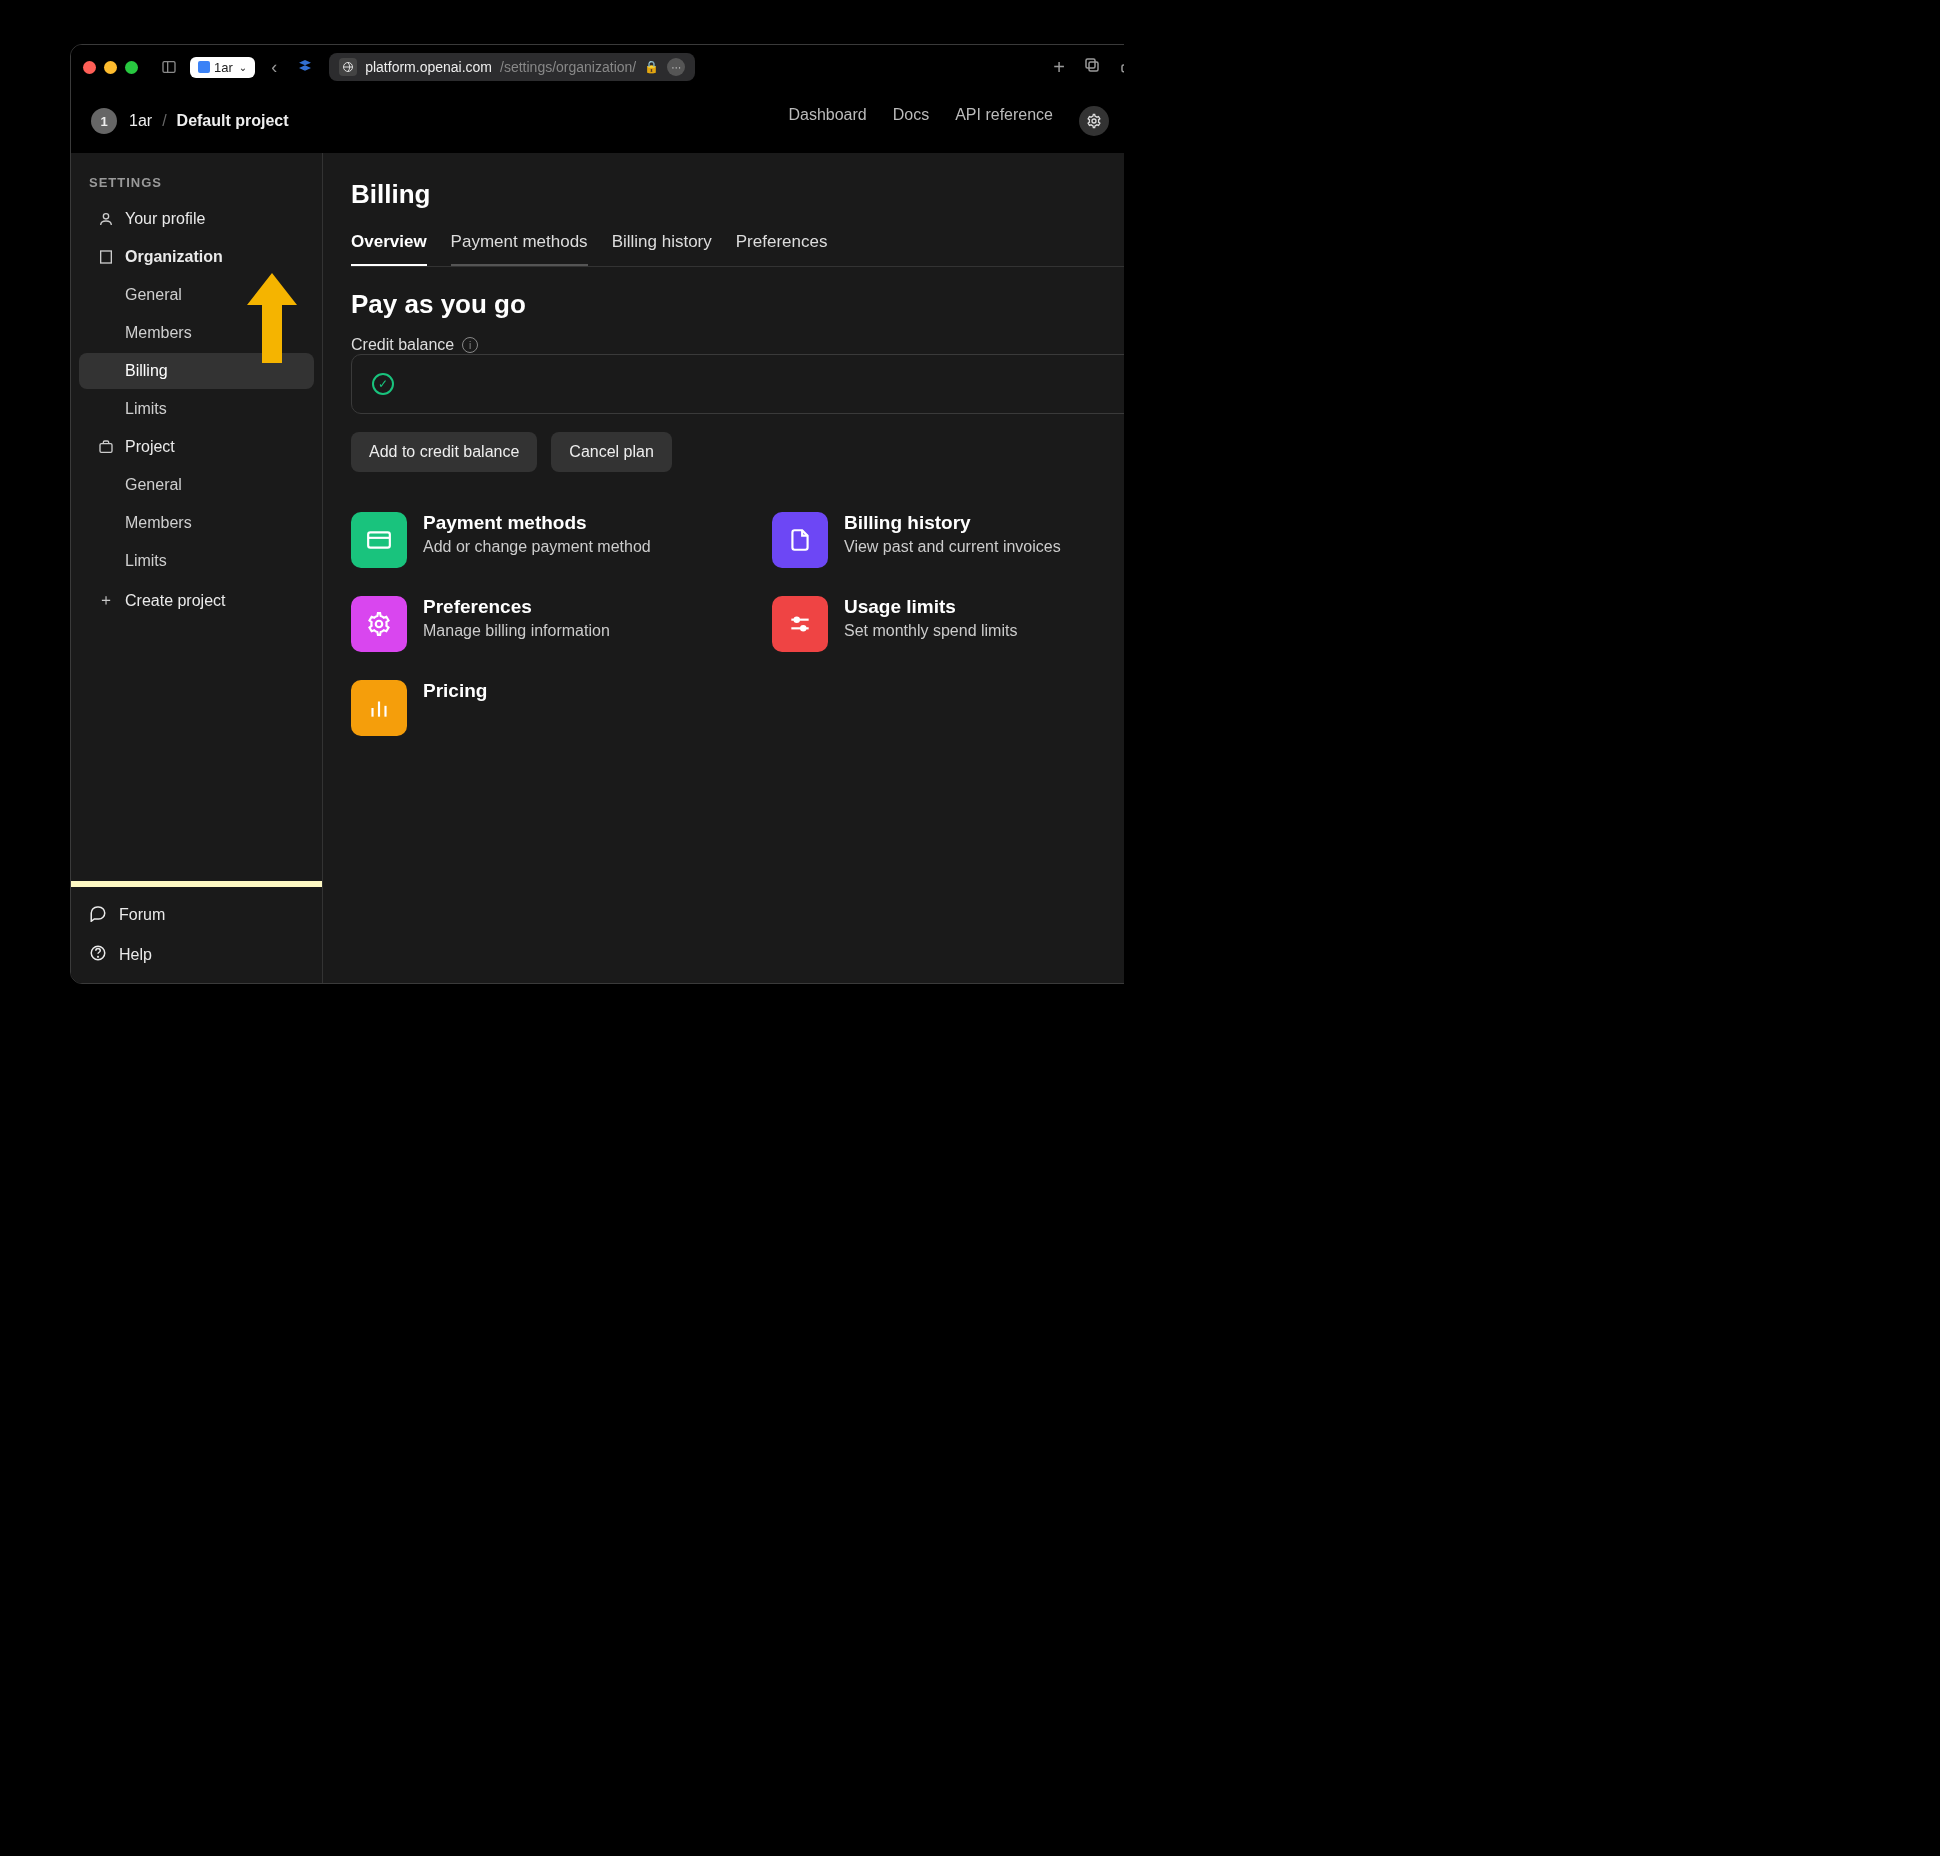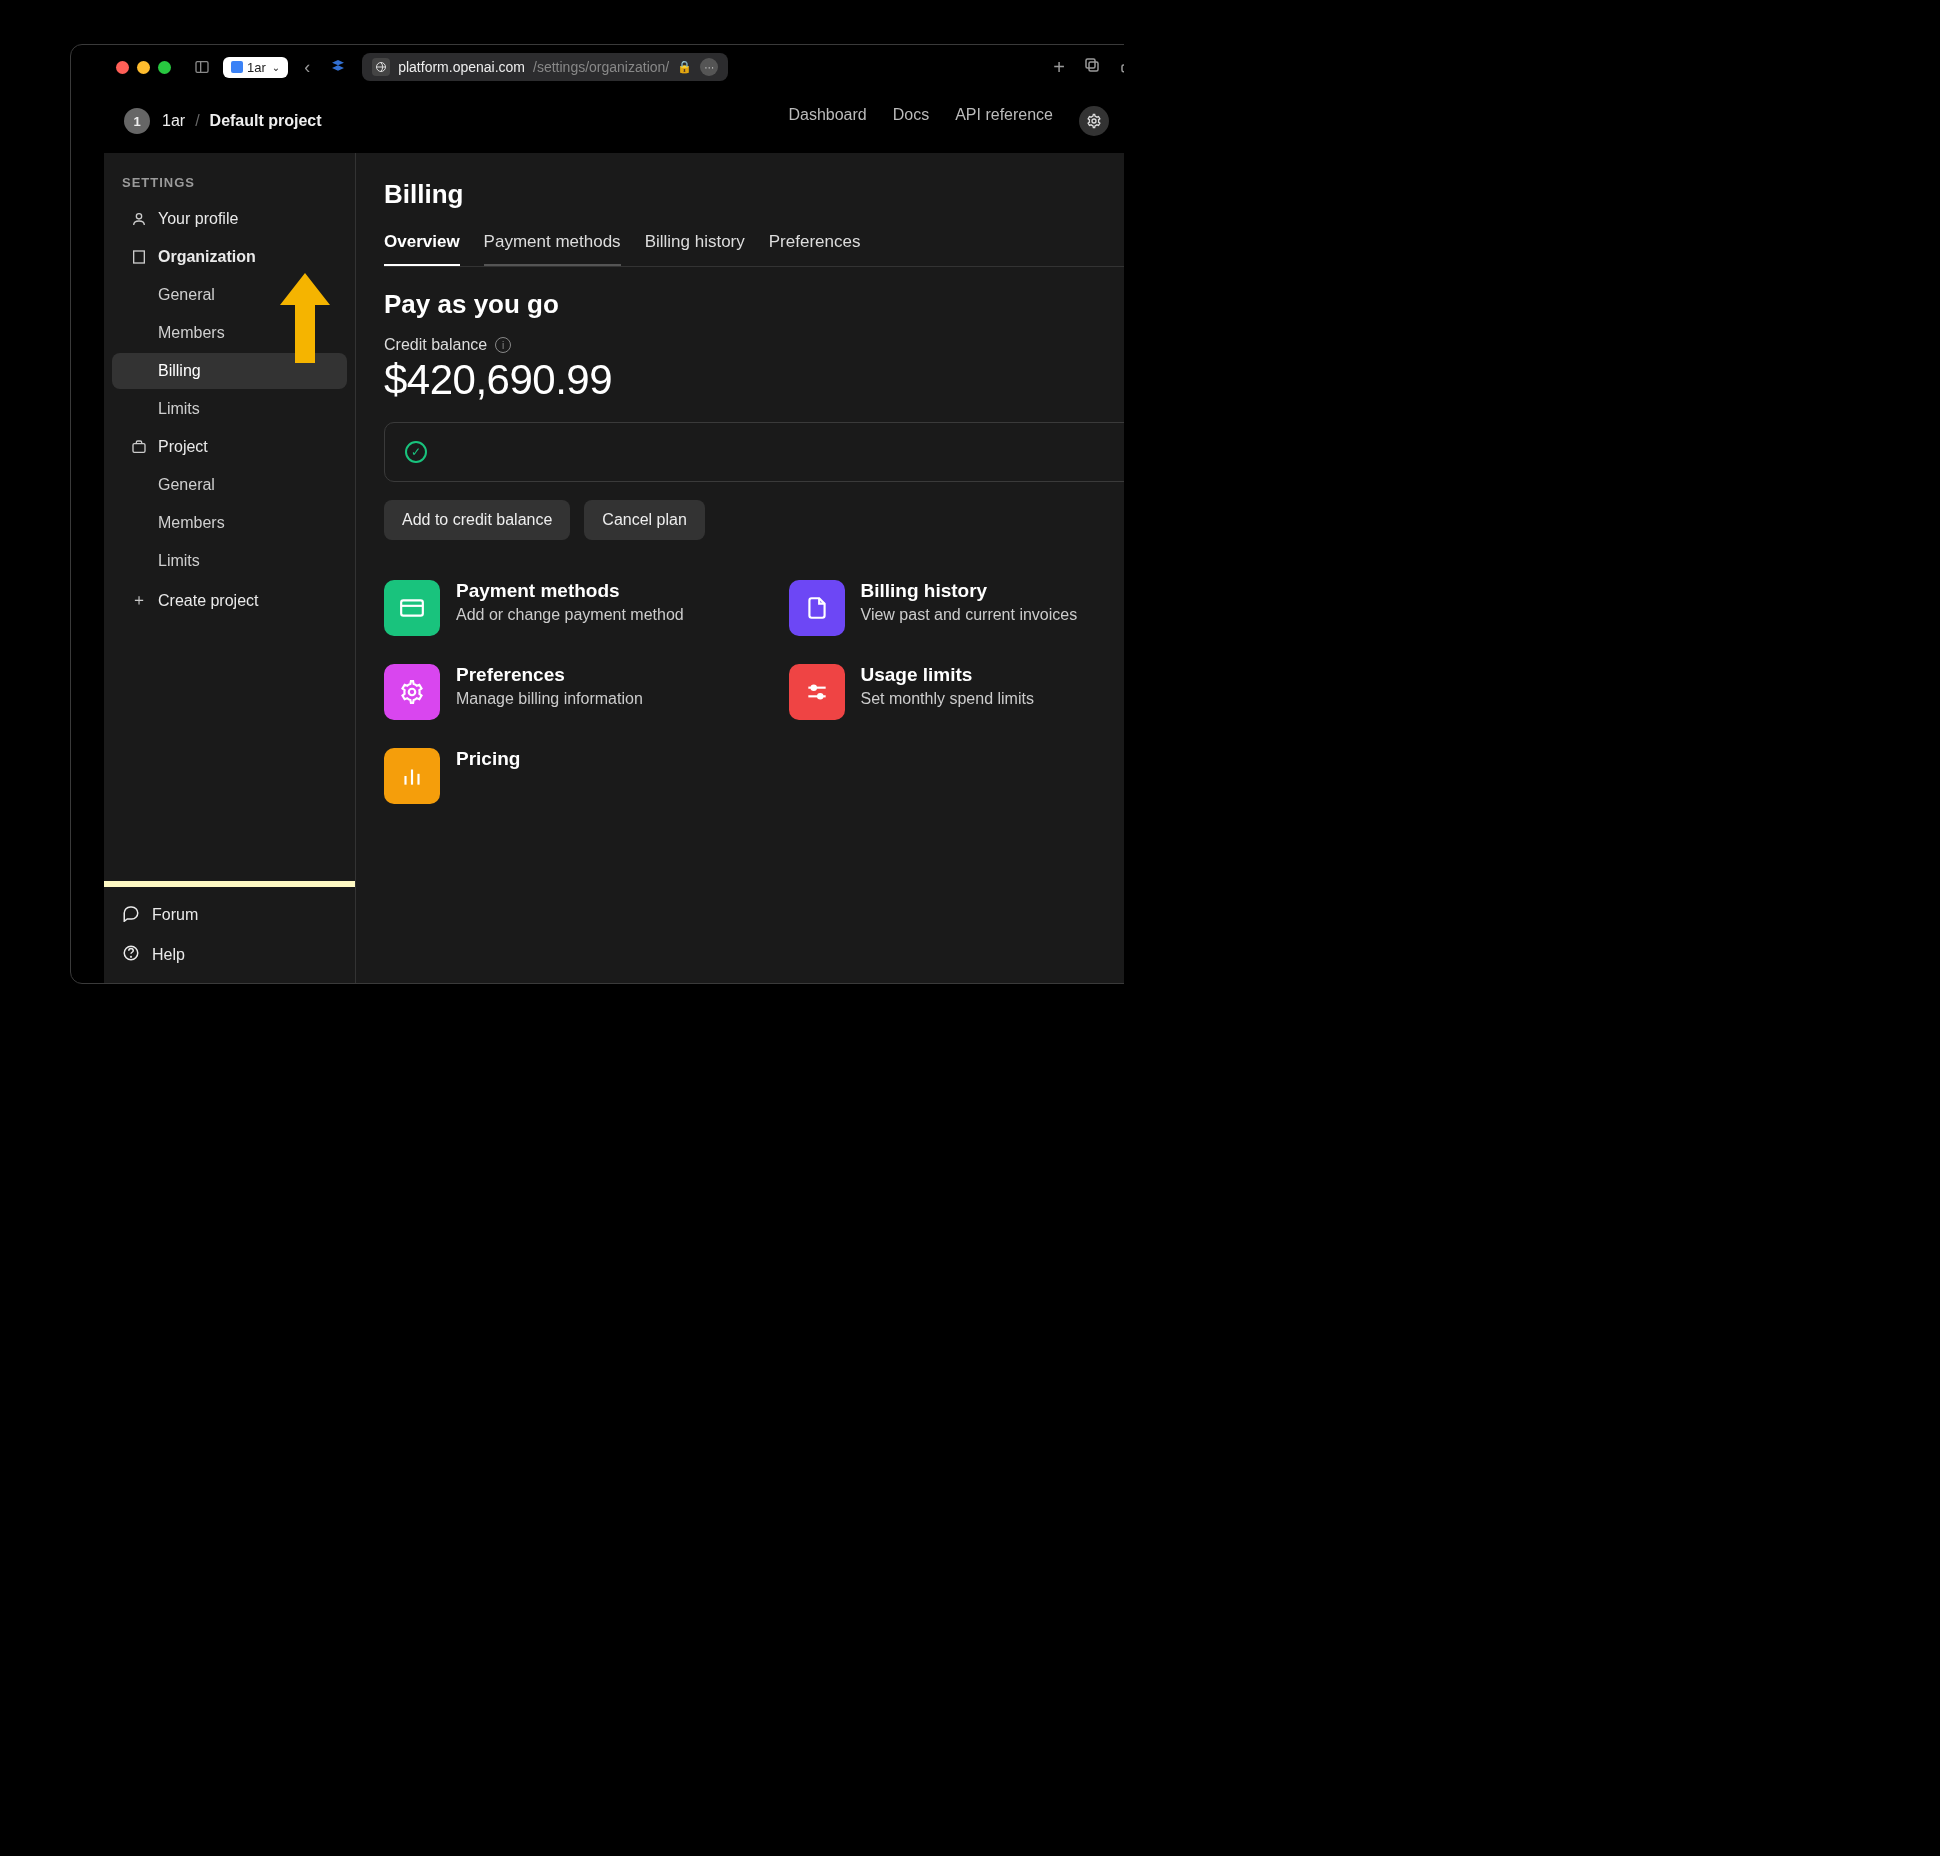--- a/index.html
+++ b/index.html
@@ -16,21 +16,20 @@
     top: 44px;
     left: 70px;
     width: 1116px;
     height: 940px;
     background: #000;
     border: 1px solid #3a3a3a;
     border-radius: 12px;
     overflow: hidden;
     display: flex;
     flex-direction: column;
-    padding-left: 33px;
   }
   
   .titlebar {
     height: 44px;
     display: flex;
     align-items: center;
     padding: 0 12px;
     gap: 10px;
     background: #000;
   }
@@ -390,21 +389,20 @@
         <div class="tab">Billing history</div>
         <div class="tab">Preferences</div>
       </div>
 
       <div class="section-hdr">Pay as you go</div>
 
       <div class="balance-label">
         <span>Credit balance</span>
         <span class="info-circle">i</span>
       </div>
-      <div class="balance-value">$420,690.99</div>
 
       <div class="callout">
         <div class="check-circle">✓</div>
       </div>
 
       <div class="btn-row">
         <button class="btn">Add to credit balance</button>
         <button class="btn">Cancel plan</button>
       </div>
 

